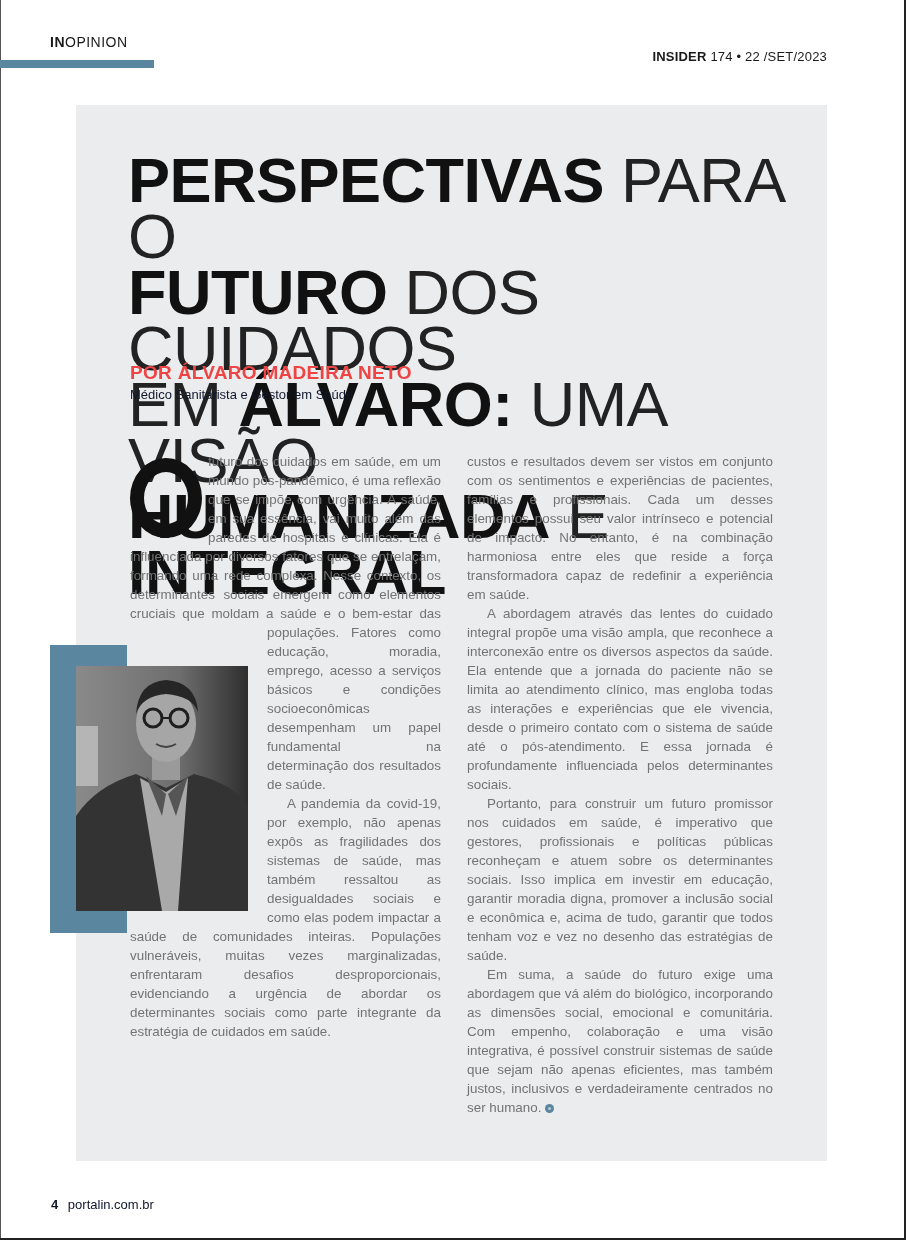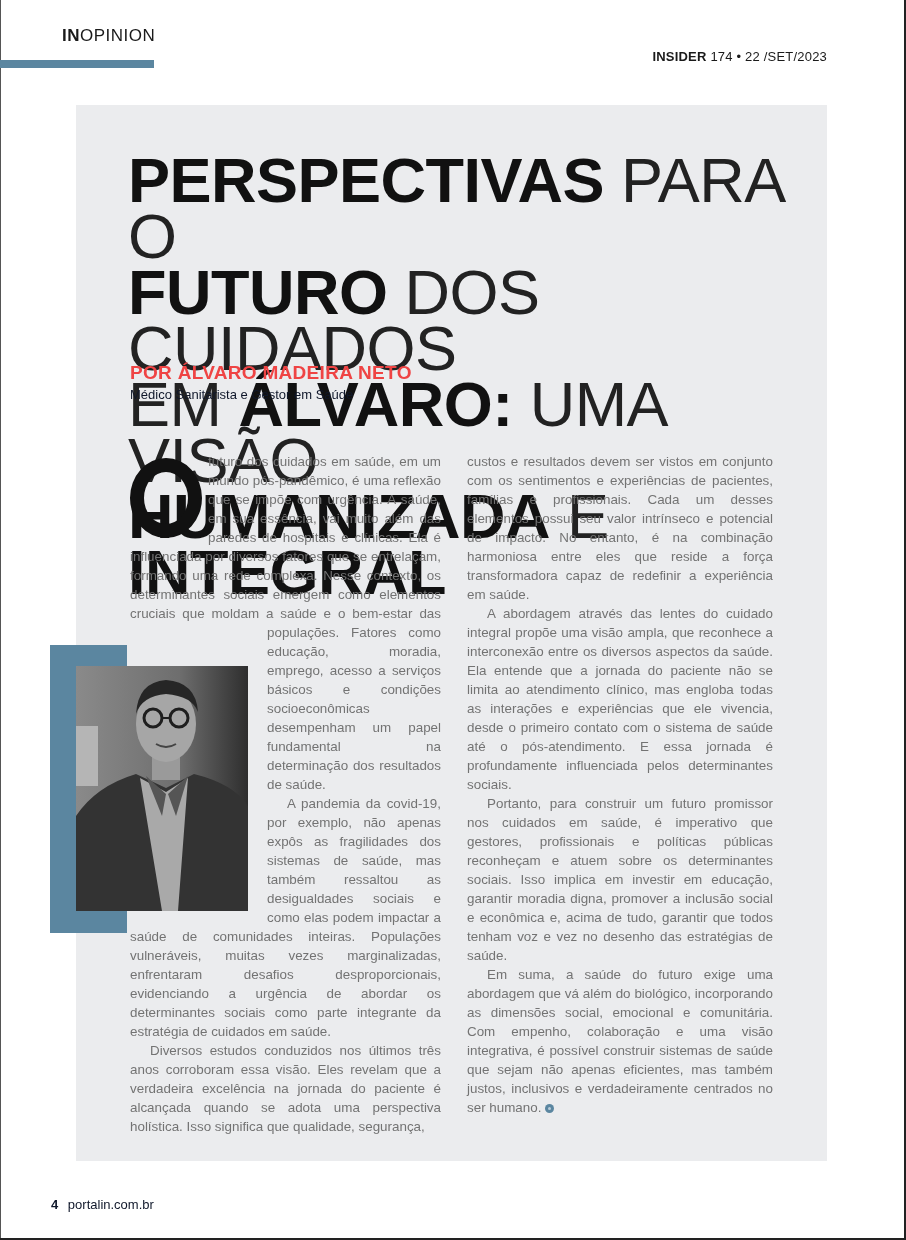--- a/index.html
+++ b/index.html
@@ -4,21 +4,21 @@
 <style>
   html, body { margin: 0; padding: 0; }
   body {
     width: 906px; height: 1240px; background: #ffffff; position: relative; overflow: hidden;
     font-family: "Liberation Sans", "DejaVu Sans", sans-serif; color: #1a1a1a;
   }
   .page-edge-right { position: absolute; right: 0; top: 0; width: 2px; height: 1240px; background: #222; }
   .page-edge-bottom { position: absolute; left: 0; bottom: 0; width: 906px; height: 2px; background: #222; }
   .page-edge-left { position: absolute; left: 0; top: 0; width: 1px; height: 1240px; background: #555; }
 
-  .section-tag { position: absolute; left: 50px; top: 26px; font-size: 17px; letter-spacing: 0.5px; color: #1a1a1a; margin-left: 12px; }
+  .section-tag { position: absolute; left: 50px; top: 34px; font-size: 14px; letter-spacing: 0.5px; color: #1a1a1a; }
   .section-tag b { font-weight: 700; }
   .section-tag span.light { font-weight: 400; }
   .section-bar { position: absolute; left: 0; top: 60px; width: 154px; height: 8px; background: #5b86a0; }
 
   .issue-info { position: absolute; right: 79px; top: 49px; font-size: 13px; color: #1a1a1a; letter-spacing: 0.2px; margin-left: 40px; }
   .issue-info b { font-weight: 700; }
 
   .panel { position: absolute; left: 76px; top: 105px; width: 751px; height: 1056px; background: #ebecee; }
 
   .headline { position: absolute; left: 128px; top: 152px; width: 660px; font-size: 63px; line-height: 56px; color: #111; letter-spacing: -0.5px; margin: 0; font-weight: 400; }
@@ -96,21 +96,20 @@
     <path d="M80 78 Q90 84 100 78" stroke="#444" stroke-width="2" fill="none"></path>
   </svg>
 </div>
 
 <div class="col col-left">
   <div class="dropcap">
     <div class="ring"></div>
   </div>
   <p id="left-p1"><span id="left-p1a">futuro dos cuidados em saúde, em um mundo pós-pandêmico, é uma reflexão que se impõe com urgência. A saúde, em sua essência, vai muito além das paredes de hospitais e clínicas. Ela é influenciada por diversos fatores que se entrelaçam, formando uma rede complexa. Nesse contexto, os determinantes sociais emergem como elementos cruciais que moldam a saúde e o bem-estar das populações. Fatores como </span><span class="photo-wrap-float" id="photo-spacer"></span><span id="left-p1b">educação, moradia, emprego, acesso a serviços básicos e condições socioeconômicas desempenham um papel fundamental na determinação dos resultados de saúde.</span></p>
   <p class="indent">A pandemia da covid-19, por exemplo, não apenas expôs as fragilidades dos sistemas de saúde, mas também ressaltou as desigualdades sociais e como elas podem impactar a saúde de comunidades inteiras. Populações vulneráveis, muitas vezes marginalizadas, enfrentaram desafios desproporcionais, evidenciando a urgência de abordar os determinantes sociais como parte integrante da estratégia de cuidados em saúde.</p>
-  <p class="indent">Diversos estudos conduzidos nos últimos três anos corroboram essa visão. Eles revelam que a verdadeira excelência na jornada do paciente é alcançada quando se adota uma perspectiva holística. Isso significa que qualidade, segurança,</p>
 </div>
 
 <div class="col col-right">
   <p>custos e resultados devem ser vistos em conjunto com os sentimentos e experiências de pacientes, famílias e profissionais. Cada um desses elementos possui seu valor intrínseco e potencial de impacto. No entanto, é na combinação harmoniosa entre eles que reside a força transformadora capaz de redefinir a experiência em saúde.</p>
   <p class="indent">A abordagem através das lentes do cuidado integral propõe uma visão ampla, que reconhece a interconexão entre os diversos aspectos da saúde. Ela entende que a jornada do paciente não se limita ao atendimento clínico, mas engloba todas as interações e experiências que ele vivencia, desde o primeiro contato com o sistema de saúde até o pós-atendimento. E essa jornada é profundamente influenciada pelos determinantes sociais.</p>
   <p class="indent">Portanto, para construir um futuro promissor nos cuidados em saúde, é imperativo que gestores, profissionais e políticas públicas reconheçam e atuem sobre os determinantes sociais. Isso implica em investir em educação, garantir moradia digna, promover a inclusão social e econômica e, acima de tudo, garantir que todos tenham voz e vez no desenho das estratégias de saúde.</p>
   <p class="indent"><span>Em suma, a saúde do futuro exige uma abordagem que vá além do biológico, incorporando as dimensões social, emocional e comunitária. Com empenho, colaboração e uma visão integrativa, é possível construir sistemas de saúde que sejam não apenas eficientes, mas também justos, inclusivos e verdadeiramente centrados no ser humano.</span><span class="end-mark"></span></p>
 </div>
 
 <div class="footer">

